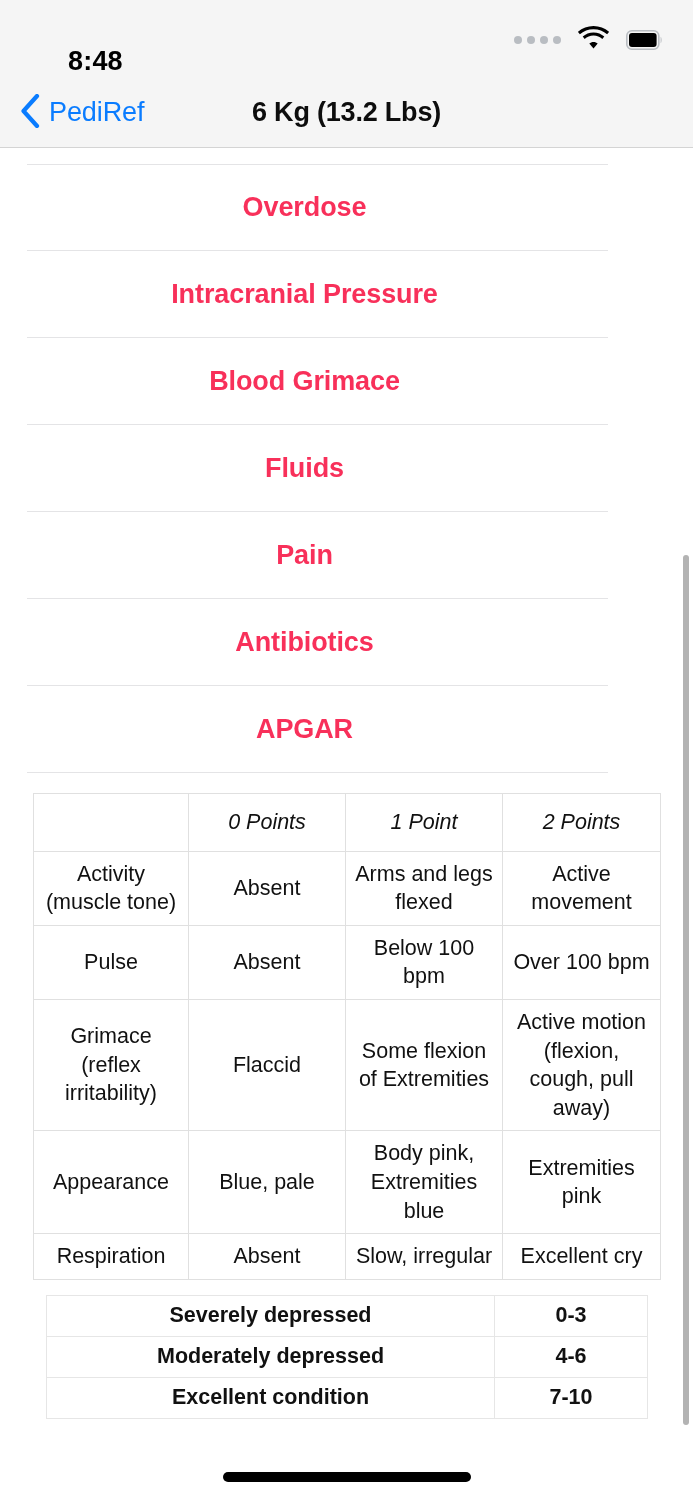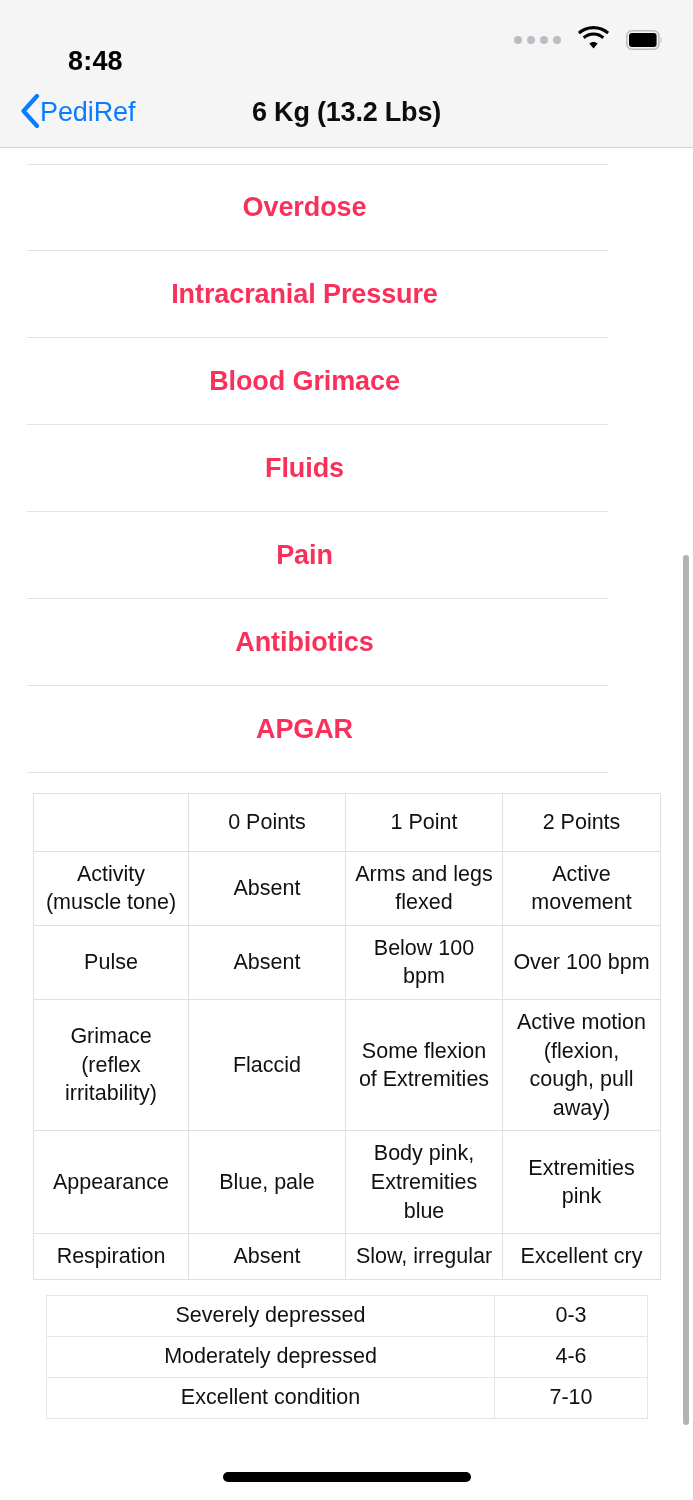--- a/index.html
+++ b/index.html
@@ -35,21 +35,21 @@
   #battery-icon{ display:flex; align-items:center; }
 
   
   #nav-bar{
     position:absolute; left:0; top:76px; width:693px; height:72px;
     background:#f5f5f5;
     border-bottom:1px solid #d4d4d4;
   }
   #back-button{
     position:absolute; left:20px; top:0; height:72px;
-    display:flex; align-items:center; 
+    display:flex; align-items:center; gap:9px;
     cursor:pointer;
   }
   #back-chevron{ display:block; margin-top:1px; }
   #back-label{
     font-size:27px; color:#0a7cff; letter-spacing:-0.1px;
   }
   #nav-title{
     position:absolute; left:0; top:0; width:693px; height:72px;
     display:flex; align-items:center; justify-content:center;
     font-size:27px; font-weight:bold; color:#0d0d0d;
@@ -101,36 +101,37 @@
     font-size:21.5px;
     font-weight:normal;
     color:#111;
     line-height:1.33;
     padding:8px 6px;
   }
   #apgar-table col.c0{ width:155px; }
   #apgar-table col.c1{ width:157px; }
   #apgar-table col.c2{ width:157px; }
   #apgar-table col.c3{ width:158px; }
-  #apgar-table tr.hdr td{ height:45px; padding:14px; }
+  #apgar-table tr.hdr td{ height:45px; padding:14px;font-style:italic; }
 
   
   #score-table{
     margin:15px 0 18px 46px;
     width:601px;
     border-collapse:collapse;
     table-layout:fixed;
   }
   #score-table td{
     border:1px solid #e6e6e6;
     text-align:center;
     vertical-align:middle;
     font-size:21.5px;
     color:#111;
     height:41px;
+    font-weight:bold;
   }
   #score-table col.s0{ width:448px; }
   #score-table col.s1{ width:153px; }
 
   
   #scrollbar-track{
     position:absolute; right:0; top:149px;
     width:693px; height:1281px; pointer-events:none;
   }
   #scrollbar-thumb{

